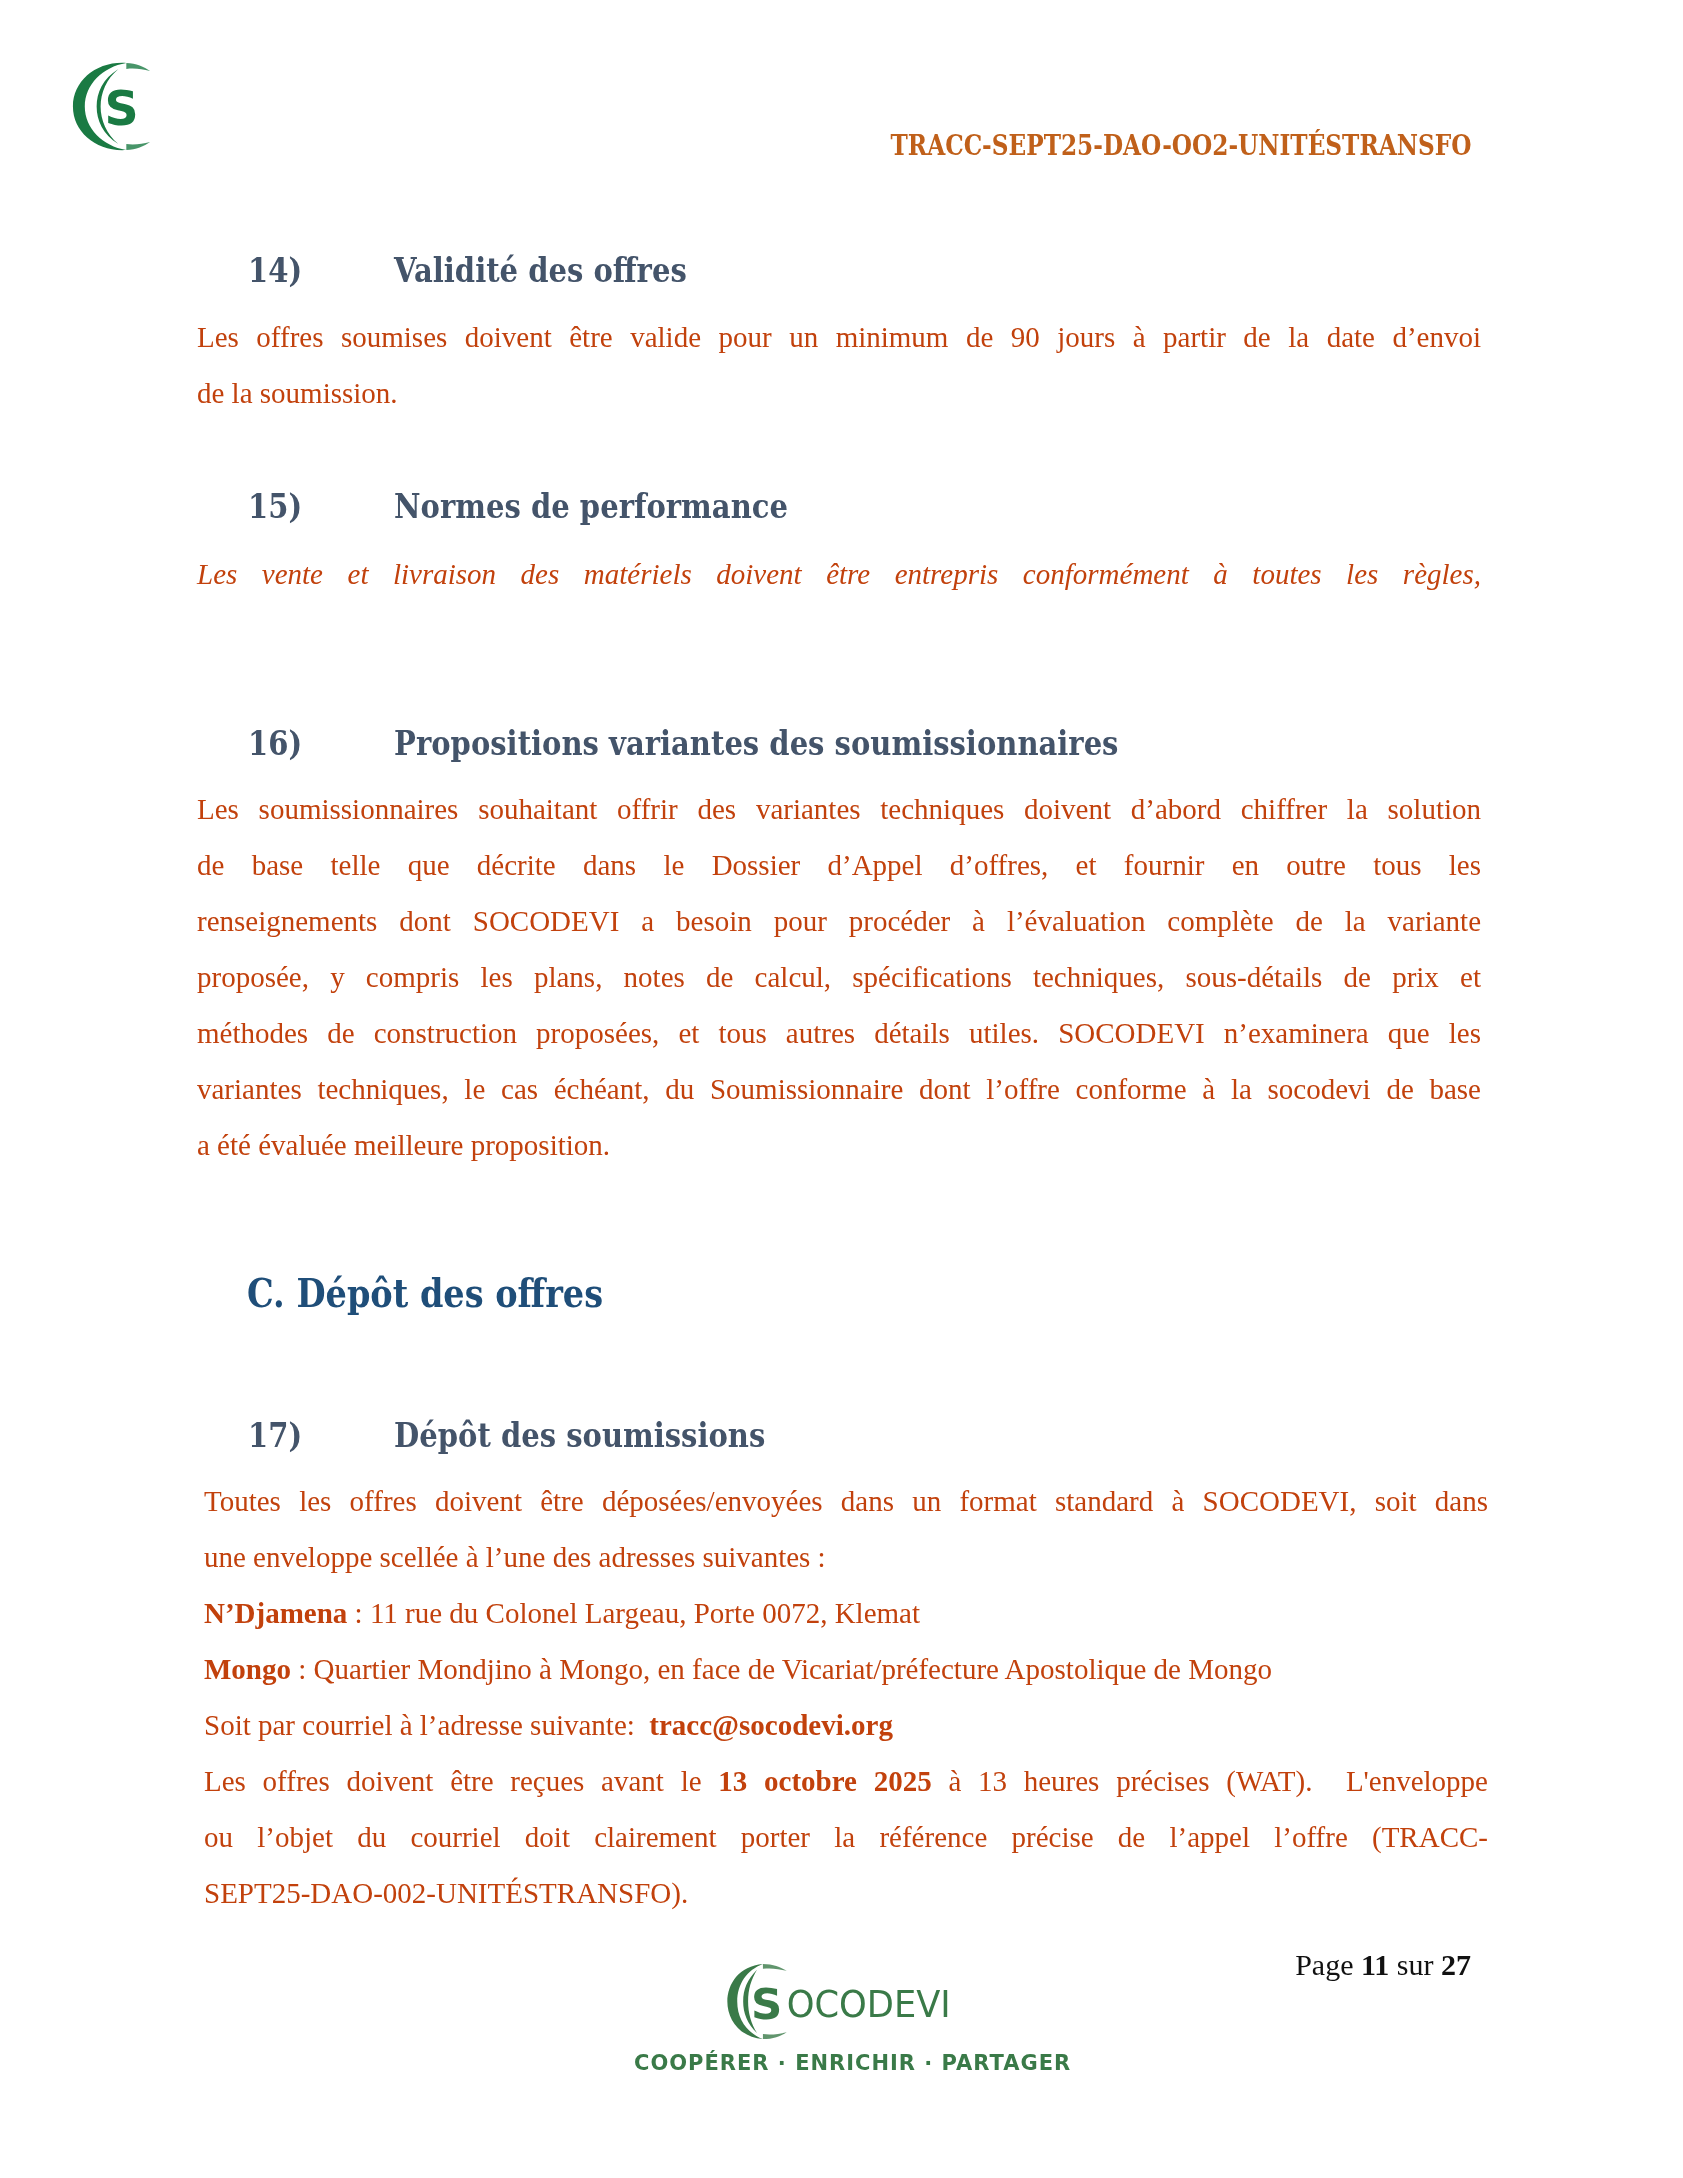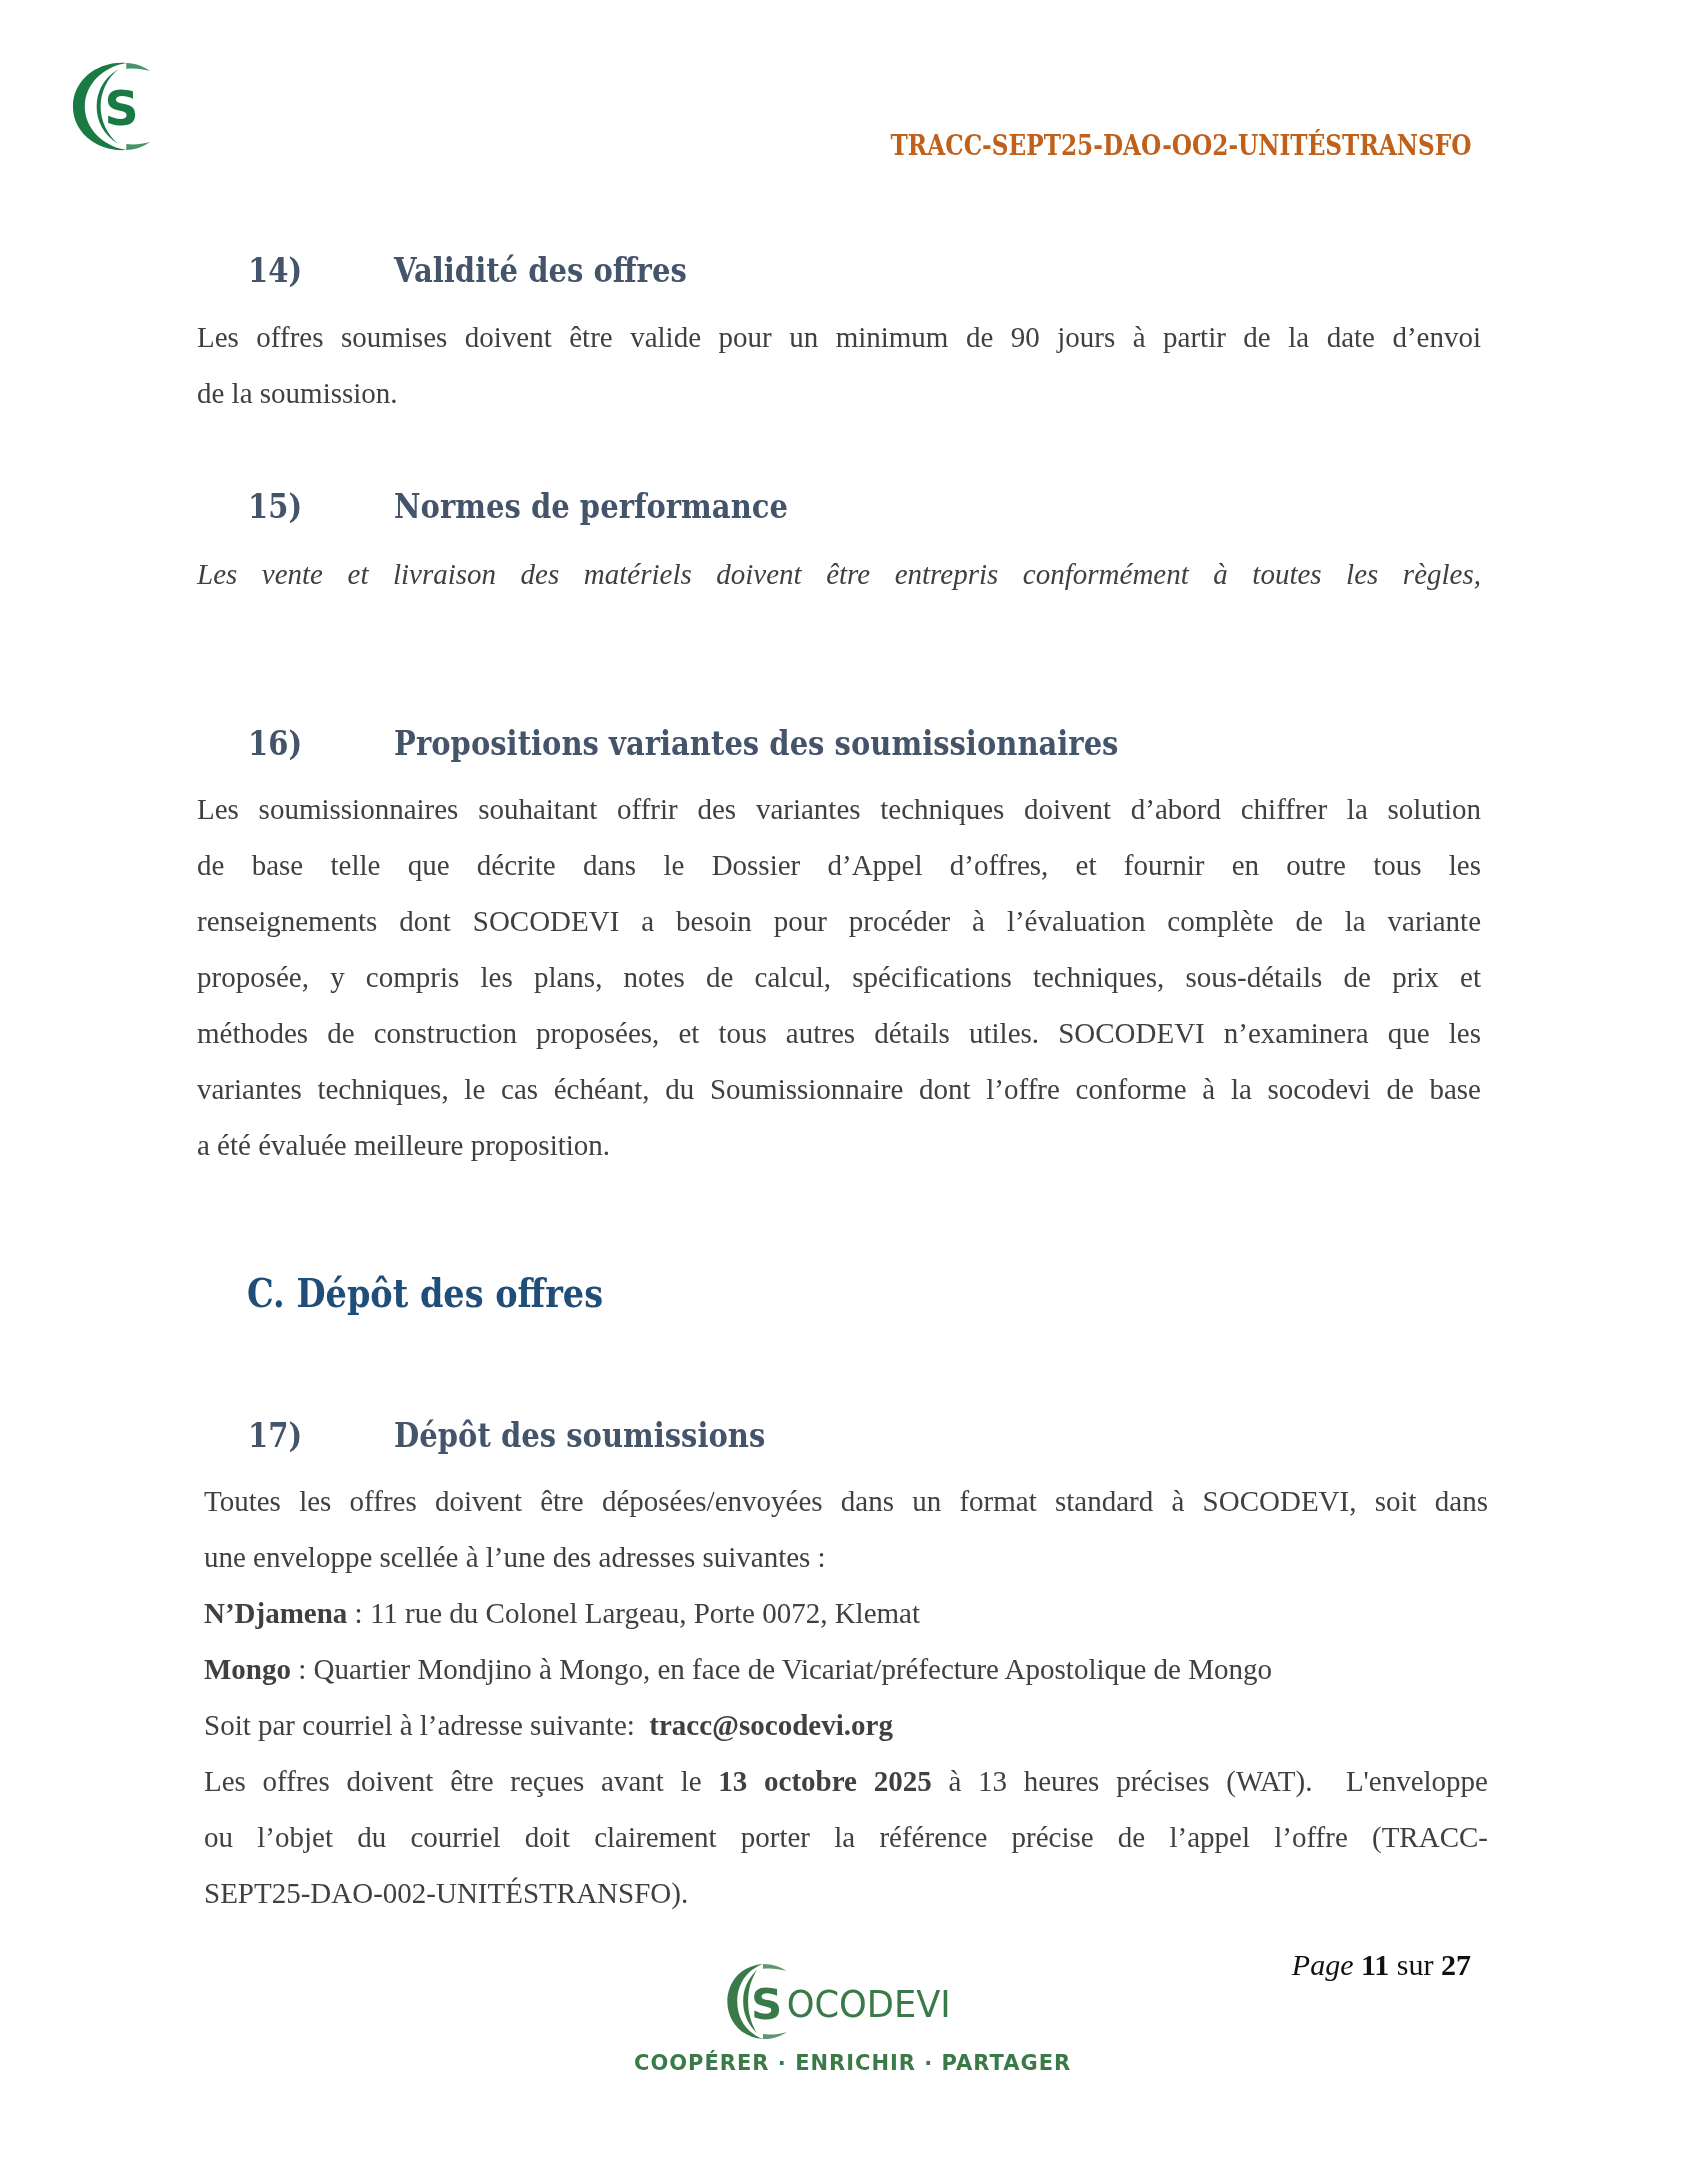--- a/index.html
+++ b/index.html
@@ -11,21 +11,21 @@
              font-size:27px; color:#C0601A; letter-spacing:0px; white-space:nowrap;
              transform:scaleX(0.86); transform-origin:right center; }
 
   .heading { position:absolute; left:248px; font-family:"DejaVu Serif", serif; font-weight:bold;
              color:#44546A; font-size:33px; white-space:nowrap; transform:scaleX(0.88); transform-origin:left center; }
   .heading .num { display:inline-block; width:166px; }
   .section-title { position:absolute; left:247px; font-family:"DejaVu Serif", serif; font-weight:bold;
              color:#1F4E79; font-size:39px; white-space:nowrap; transform:scaleX(0.86); transform-origin:left center; }
 
   .body-text { position:absolute; left:197px; width:1284px; font-family:"Liberation Serif", serif; font-size:29px;
-               line-height:56px; color:#404040; text-align:justify; }
+               line-height:56px; color:#c2410c; text-align:justify; }
   .line { display:block; white-space:nowrap; }
   .justify-line { display:block; text-align:justify; text-align-last:justify; white-space:normal; }
   b { font-weight:bold; }
 
   .footer-logo { position:absolute; left:723px; top:1958px; width:238px; height:85px; }
   .tagline { position:absolute; left:634px; top:2051px; width:410px; 
              font-family:"DejaVu Sans", sans-serif; font-weight:bold; font-size:21px; color:#3A7A48;
              letter-spacing:1px; white-space:nowrap; }
   .page-num { position:absolute; right:212px; top:1948px; font-family:"Liberation Serif", serif; font-size:30px; color:#111; white-space:nowrap; }
 </style>
@@ -91,15 +91,15 @@
   <svg class="footer-logo" viewBox="0 0 240 86">
     <path d="M40 6 C16 8 4 26 4 44 C4 62 16 80 40 82 C24 76 14 62 14 44 C14 26 24 12 40 6 Z" fill="#3A7A48"></path>
     <path d="M34 12 C24 22 20 32 20 44 C20 56 24 66 34 76 C28 66 25 56 25 44 C25 32 28 22 34 12 Z" fill="#3A7A48"></path>
     <path d="M40 6 C50 6 58 9 64 13 C56 11 48 10 40 11 Z" fill="#3A7A48" opacity="0.8"></path>
     <path d="M40 82 C50 82 58 79 64 75 C56 77 48 78 40 77 Z" fill="#3A7A48" opacity="0.8"></path>
     <text x="28" y="62" font-family="DejaVu Sans, sans-serif" font-weight="bold" font-size="44" fill="#3A7A48">S</text>
     <text x="64" y="60" font-family="DejaVu Sans, sans-serif" font-size="37" fill="#3A7A48" textLength="166" lengthAdjust="spacingAndGlyphs">OCODEVI</text>
   </svg>
   <div class="tagline">COOPÉRER · ENRICHIR · PARTAGER</div>
 
-  <div class="page-num"><span style="white-space:pre;font-style:italic;">Page </span><b>11</b><span style="white-space:pre;"> sur </span><b>27</b></div>
+  <div class="page-num"><span style="white-space:pre;">Page </span><b>11</b><span style="white-space:pre;"> sur </span><b>27</b></div>
 </div>
 
 
 </body></html>

